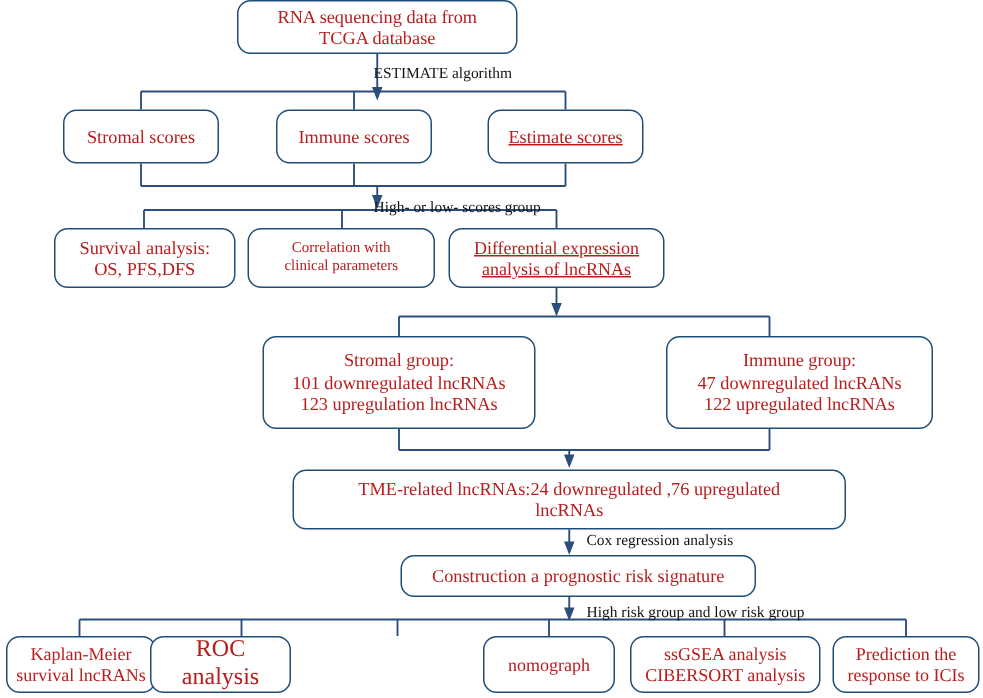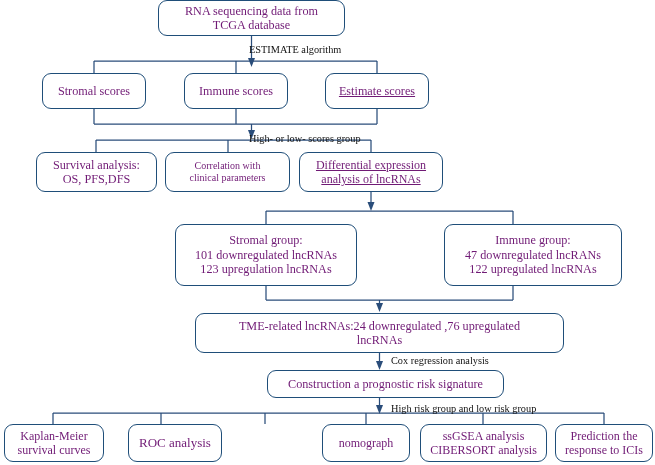--- a/index.html
+++ b/index.html
@@ -14,21 +14,21 @@
     background: #ffffff;
     font-family: "Liberation Serif", "DejaVu Serif", serif;
     overflow: hidden;
   }
   .node {
     position: absolute;
     box-sizing: border-box;
     border: 1.6px solid #1f4e79;
     border-radius: 9px;
     background: #ffffff;
-    color: #701a75;
+    color: #b91c1c;
     display: flex;
     align-items: center;
     justify-content: center;
     text-align: center;
     line-height: 1.18;
     white-space: pre-line;
     z-index: 3;
   }
   .node .nlabel {
     display: block;
@@ -153,23 +153,23 @@
   </div>
   <div class="node" style="left: 195px; top: 313px; width: 369px; height: 40px; font-size: 12.2px; border-color: rgb(31, 78, 121);">
     <span class="nlabel">TME-related lncRNAs:24 downregulated ,76 upregulated
 lncRNAs</span>
   </div>
   <div class="node" style="left: 267px; top: 370px; width: 237px; height: 28px; font-size: 12.2px; border-color: rgb(31, 78, 121);">
     <span class="nlabel">Construction a prognostic risk signature</span>
   </div>
   <div class="node" style="left: 4px; top: 424px; width: 100px; height: 38px; font-size: 12px; border-color: rgb(31, 78, 121);">
     <span class="nlabel">Kaplan-Meier
-survival curves</span>
+survival lncRANs</span>
   </div>
-  <div class="node" style="left: 128px; top: 424px; width: 94px; height: 38px; font-size: 13px; border-color: rgb(31, 78, 121);">
+  <div class="node" style="left: 100px; top: 424px; width: 94px; height: 38px; font-size: 16px; border-color: rgb(31, 78, 121);">
     <span class="nlabel">ROC analysis</span>
   </div>
   <div class="node" style="left: 322px; top: 424px; width: 88px; height: 38px; font-size: 12px; border-color: rgb(31, 78, 121);">
     <span class="nlabel">nomograph</span>
   </div>
   <div class="node" style="left: 420px; top: 424px; width: 127px; height: 38px; font-size: 12px; border-color: rgb(31, 78, 121);">
     <span class="nlabel">ssGSEA analysis
 CIBERSORT analysis</span>
   </div>
   <div class="node" style="left: 555px; top: 424px; width: 98px; height: 38px; font-size: 12px; border-color: rgb(31, 78, 121);">

